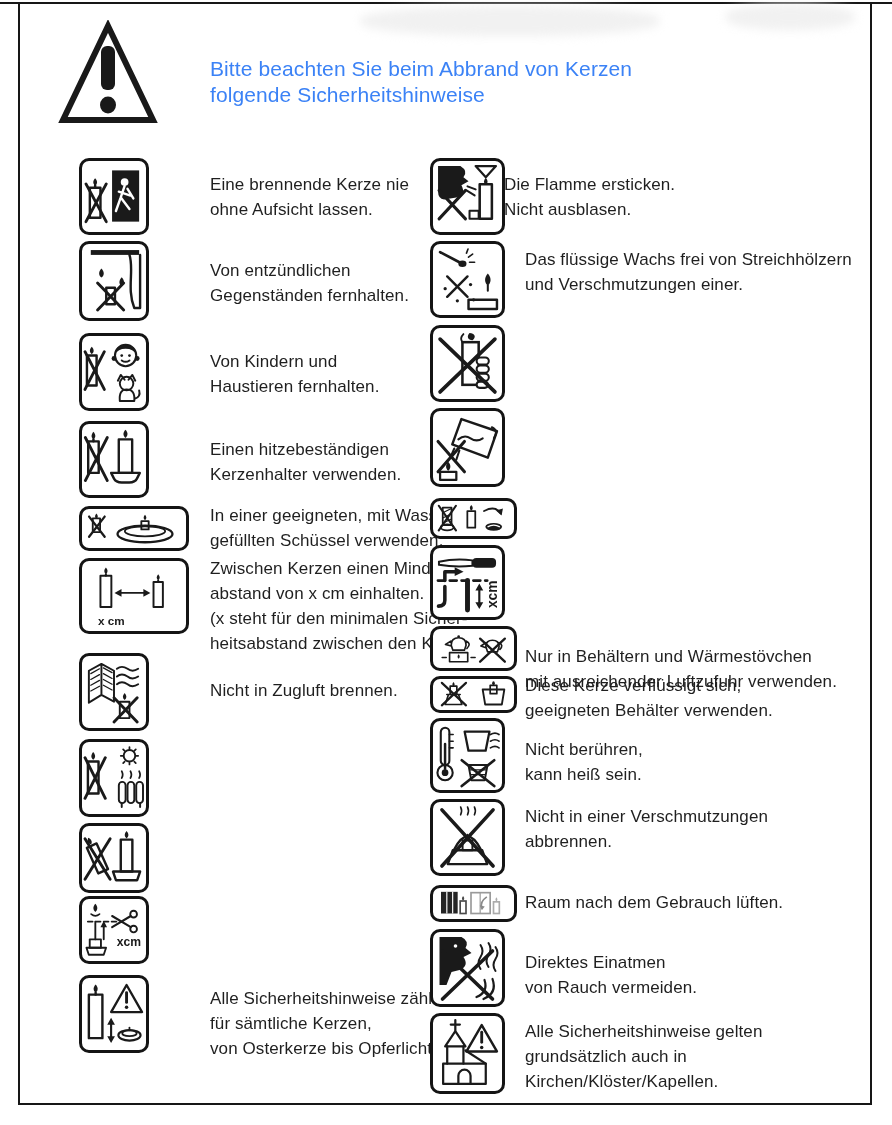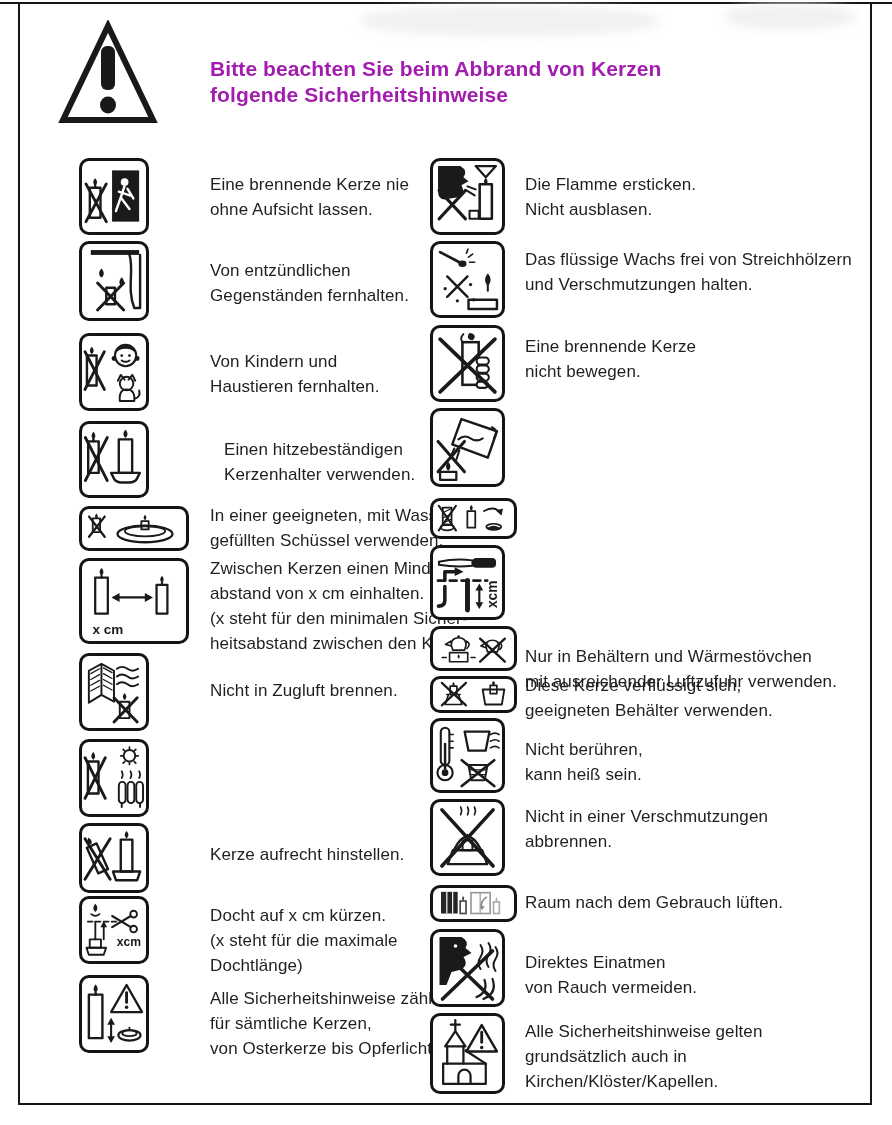--- a/index.html
+++ b/index.html
@@ -1,21 +1,21 @@
 <!DOCTYPE html>
 <html><head>
 <meta charset="utf-8">
 <style>
   html,body{margin:0;padding:0;background:#fff;}
   .page{position:relative;width:892px;height:1125px;background:#fff;overflow:hidden;
         font-family:"Liberation Sans",sans-serif;color:#1f1f1f;}
   .topline{position:absolute;left:0;top:2px;width:892px;height:2px;background:#161616;}
   .frame{position:absolute;left:18px;top:2px;width:854px;height:1103px;border:2px solid #161616;box-sizing:border-box;}
   .smudge{position:absolute;background:#f1f1f1;border-radius:45%;filter:blur(5px);}
-  .title{position:absolute;left:210px;top:56px;font-size:21px;line-height:26px;font-weight:bold;color:#a21caf;white-space:pre-line;letter-spacing:.1px;}
+  .title{position:absolute;left:210px;top:56px;font-size:21px;line-height:26px;font-weight:normal;color:#3b82f6;white-space:pre-line;letter-spacing:.1px;}
   .warn{position:absolute;left:58px;top:20px;width:100px;height:108px;}
   .icon{position:absolute;border:3.5px solid #141414;border-radius:10px;background:#fff;
         box-sizing:border-box;padding:3px;display:flex;align-items:center;justify-content:center;}
   .icon svg{width:100%;height:100%;display:block;overflow:visible;}
   .txt{position:absolute;font-size:17px;line-height:25px;white-space:pre-line;letter-spacing:.1px;}
   .s{fill:none;stroke:#1a1a1a;stroke-width:2.5;stroke-linecap:round;stroke-linejoin:round;}
   .f{fill:#1a1a1a;stroke:none;}
   .t{font:bold 15px "Liberation Sans",sans-serif;fill:#1a1a1a;}
 </style>
 </head>
@@ -88,38 +88,38 @@
     <svg viewBox="0 0 60 68">
       <rect class="s" x="3" y="15" width="11" height="33"></rect>
       <path class="f" d="M8.5 5c2.6 3 2.6 6 0 8c-2.6-2-2.6-5 0-8z"></path>
       <line class="s" x1="8.5" y1="13" x2="8.5" y2="15"></line>
       <path class="s" style="stroke-width:3" d="M0 11 L23 56 M23 11 L0 56"></path>
       <rect class="s" x="35" y="13" width="14" height="35"></rect>
       <path class="f" d="M42 3c2.8 3 2.8 6.2 0 8.4c-2.8-2.2-2.8-5.4 0-8.4z"></path>
       <path class="s" d="M27 48 h30 l-3 6 q-2 4 -8 4 h-8 q-6 0 -8 -4 z"></path>
     </svg>
   </div>
-  <div class="txt" style="left:224px;top:437px">Einen hitzebeständigen
+  <div class="txt" style="left:210px;top:437px">Einen hitzebeständigen
 Kerzenhalter verwenden.</div>
 
   <div class="icon" style="left:79px;top:506px;width:110px;height:45px">
     <svg viewBox="0 0 100 36">
       <rect class="s" style="stroke-width:2" x="5" y="7" width="8" height="15"></rect>
       <path class="f" d="M9 1.5c2 2.2 2 4.4 0 6c-2-1.6-2-3.8 0-6z"></path>
       <path class="s" d="M1 5 L18 27 M18 5 L1 27"></path>
       <ellipse class="s" cx="62" cy="24" rx="30" ry="9"></ellipse>
       <ellipse class="s" style="stroke-width:2" cx="62" cy="21" rx="22" ry="5.5"></ellipse>
       <rect class="s" style="stroke-width:2" x="58" y="10" width="8" height="9"></rect>
       <path class="f" d="M62 3c2 2.2 2 4.4 0 6c-2-1.6-2-3.8 0-6z"></path>
     </svg>
   </div>
   <div class="txt" style="left:210px;top:503px">In einer geeigneten, mit Wasser
 gefüllten Schüssel verwenden.</div>
 
-  <div class="icon" style="left:79px;top:558px;width:110px;height:86px">
+  <div class="icon" style="left:79px;top:558px;width:110px;height:76px">
     <svg viewBox="0 0 100 82">
       <rect class="s" x="7" y="15" width="14" height="40"></rect>
       <path class="f" d="M14 4.5c2.8 3 2.8 6.2 0 8.5c-2.8-2.3-2.8-5.5 0-8.5z"></path>
       <line class="s" x1="14" y1="13" x2="14" y2="15"></line>
       <rect class="s" x="75" y="23" width="12" height="32"></rect>
       <path class="f" d="M81 13c2.6 2.8 2.6 5.6 0 7.8c-2.6-2.2-2.6-5 0-7.8z"></path>
       <line class="s" x1="81" y1="21" x2="81" y2="23"></line>
       <line class="s" x1="32" y1="37" x2="64" y2="37"></line>
       <path class="f" d="M25 37 l9 -5 v10 z M71 37 l-9 -5 v10 z"></path>
       <text class="t" x="4" y="78">x cm</text>
@@ -162,41 +162,37 @@
       <g transform="rotate(-24 13 32)">
         <rect class="s" x="8" y="16" width="11" height="29"></rect>
         <path class="f" d="M13.5 7c2.5 2.8 2.5 5.6 0 7.6c-2.5-2-2.5-4.8 0-7.6z"></path>
       </g>
       <path class="s" style="stroke-width:3" d="M0 10 L26 52 M26 10 L0 52"></path>
       <rect class="s" x="37" y="11" width="12" height="33"></rect>
       <path class="f" d="M43 2c2.6 2.8 2.6 5.6 0 7.8c-2.6-2.2-2.6-5 0-7.8z"></path>
       <path class="s" d="M29 44 h28 l-3 9 h-22 z"></path>
     </svg>
   </div>
-  <div class="txt" style="left:210px;top:842px">Kerze aufrecht hinstellen.</div>
 
   <div class="icon" style="left:79px;top:896px;width:70px;height:68px">
     <svg viewBox="0 0 60 60">
       <path class="f" d="M10 2c2.8 3 2.8 6.4 0 8.8c-2.8-2.4-2.8-5.8 0-8.8z"></path>
       <path class="s" style="stroke-width:1.8" d="M5.5 13 q4.5 3.5 9 0"></path>
       <path class="s" style="stroke-width:2;stroke-dasharray:5 3.5" d="M2 21 H34"></path>
       <path class="s" style="stroke-width:2.2" d="M28 15 L48 27 M28 27 L48 15"></path>
       <circle class="s" style="stroke-width:2" cx="51" cy="13" r="3.6"></circle>
       <circle class="s" style="stroke-width:2" cx="51" cy="29" r="3.6"></circle>
       <text class="t" style="font-size:13px" x="33" y="47">xcm</text>
       <path class="s" style="stroke-width:2" d="M10 21 V40"></path>
       <path class="s" style="stroke-width:2" d="M19 27 V40"></path>
       <path class="f" d="M19 20 l-3.5 7 h7 z"></path>
       <rect class="s" style="stroke-width:2" x="4" y="40" width="12" height="9"></rect>
       <path class="s" style="stroke-width:2" d="M0.5 49 h21 l-2.5 7.5 h-16 z"></path>
     </svg>
   </div>
-  <div class="txt" style="left:210px;top:903px">Docht auf x cm kürzen.
-(x steht für die maximale
-Dochtlänge)</div>
 
   <div class="icon" style="left:79px;top:975px;width:70px;height:78px">
     <svg viewBox="0 0 60 66">
       <rect class="s" x="4" y="13" width="14" height="45"></rect>
       <path class="f" d="M11 2.5c2.8 3 2.8 6.2 0 8.5c-2.8-2.3-2.8-5.5 0-8.5z"></path>
       <line class="s" x1="11" y1="11" x2="11" y2="13"></line>
       <path class="s" style="stroke-width:2.4" d="M43 3 L59 31 H27 Z"></path>
       <path class="s" style="stroke-width:3" d="M43 11 V21"></path>
         <circle class="f" cx="43" cy="26" r="1.8"></circle>
       <path class="s" style="stroke-width:2.2" d="M27 42 V58"></path>
@@ -214,57 +210,55 @@
     <svg viewBox="0 0 62 64">
       <path class="f" d="M2 2 H24 Q32 7 27 13 L32 17 L25 21 Q30 30 20 33 L8 35 Q2 34 2 27 Z"></path>
       <path class="s" style="stroke-width:2" d="M31 22 l8 3 M30 26 l8 5"></path>
       <path class="s" style="stroke-width:3" d="M3 26 L29 54 M29 26 L3 54"></path>
       <path class="s" style="stroke-width:2.2" d="M39 2 H59 L49 13 Z"></path>
       <rect class="s" x="43" y="20" width="12" height="34"></rect>
       <path class="f" d="M49 13.5c2.4 2.6 2.4 5.2 0 7.2c-2.4-2-2.4-4.6 0-7.2z"></path>
       <rect class="s" style="stroke-width:2" x="33" y="46" width="9" height="8"></rect>
     </svg>
   </div>
-  <div class="txt" style="left:525px;top:172px">Die Flamme ersticken.
+  <div class="txt" style="left:504px;top:172px">Die Flamme ersticken.
 Nicht ausblasen.</div>
 
   <div class="icon" style="left:430px;top:241px;width:75px;height:77px">
     <svg viewBox="0 0 62 64">
       <path class="s" style="stroke-width:2.6" d="M4 5 L23 15"></path>
       <ellipse class="f" cx="26" cy="16.5" rx="4" ry="3.2"></ellipse>
       <path class="s" style="stroke-width:1.6" d="M32 10 l4 -3 M33 15 h5 M30 6 l1.5 -4"></path>
       <path class="s" style="stroke-width:2.4" d="M11 29 L31 49 M31 29 L11 49"></path>
       <circle class="f" cx="9" cy="41" r="1.6"></circle>
         <circle class="f" cx="34" cy="37" r="1.6"></circle>
       <circle class="f" cx="21" cy="53" r="1.6"></circle>
         <circle class="f" cx="37" cy="52" r="1.6"></circle>
       <path class="f" d="M51 26c3.6 4 3.6 9 0 12c-3.6-3-3.6-8 0-12z"></path>
       <path class="s" style="stroke-width:2" d="M51 38 v5"></path>
       <rect class="s" style="stroke-width:2.4" x="32" y="52" width="28" height="9"></rect>
     </svg>
   </div>
   <div class="txt" style="left:525px;top:247px">Das flüssige Wachs frei von Streichhölzern
-und Verschmutzungen halten.</div>
+und Verschmutzungen einer.</div>
 
   <div class="icon" style="left:430px;top:325px;width:75px;height:77px">
     <svg viewBox="0 0 62 64">
       <rect x="26" y="11" width="16" height="42" style="fill:#fff;stroke:#1a1a1a;stroke-width:2.5"></rect>
       <path class="f" d="M33 2 c5 0 7 4 3 7 c-5 0 -6 -4 -3 -7 z"></path>
       <path class="s" style="stroke-width:1.8" d="M27 3 q-4 4 -1 8"></path>
       <g style="fill:#fff;stroke:#1a1a1a;stroke-width:2">
         <rect x="40" y="26" width="12" height="7" rx="3.5"></rect>
         <rect x="40" y="34" width="12" height="7" rx="3.5"></rect>
         <rect x="40" y="42" width="12" height="7" rx="3.5"></rect>
         <rect x="40" y="50" width="11" height="6" rx="3"></rect>
       </g>
       <path class="s" style="stroke-width:3.6" d="M4 8 L58 60 M58 8 L4 60"></path>
     </svg>
   </div>
-  <div class="txt" style="left:525px;top:334px">Eine brennende Kerze
-nicht bewegen.</div>
 
   <div class="icon" style="left:430px;top:408px;width:75px;height:79px">
     <svg viewBox="0 0 62 66">
       <path style="fill:#fff;stroke:#1a1a1a;stroke-width:2.4;stroke-linejoin:round" d="M25 5 L60 17 L51 43 L16 30 Z"></path>
       <path class="s" style="stroke-width:2" d="M22 25 q6 -5 12 -1 q6 4 12 0"></path>
       <path class="s" style="stroke-width:2" d="M55 13 q7 3 2 11"></path>
       <path class="s" style="stroke-width:2" d="M18 34 l-4 9 M23 36 l-3 9"></path>
       <path class="s" style="stroke-width:3" d="M2 27 L28 57 M28 27 L2 57"></path>
       <path class="f" d="M12 47c2.8 3 2.8 6.6 0 9c-2.8-2.4-2.8-6 0-9z"></path>
       <rect class="s" style="stroke-width:2.2" x="4" y="57" width="16" height="8"></rect>

